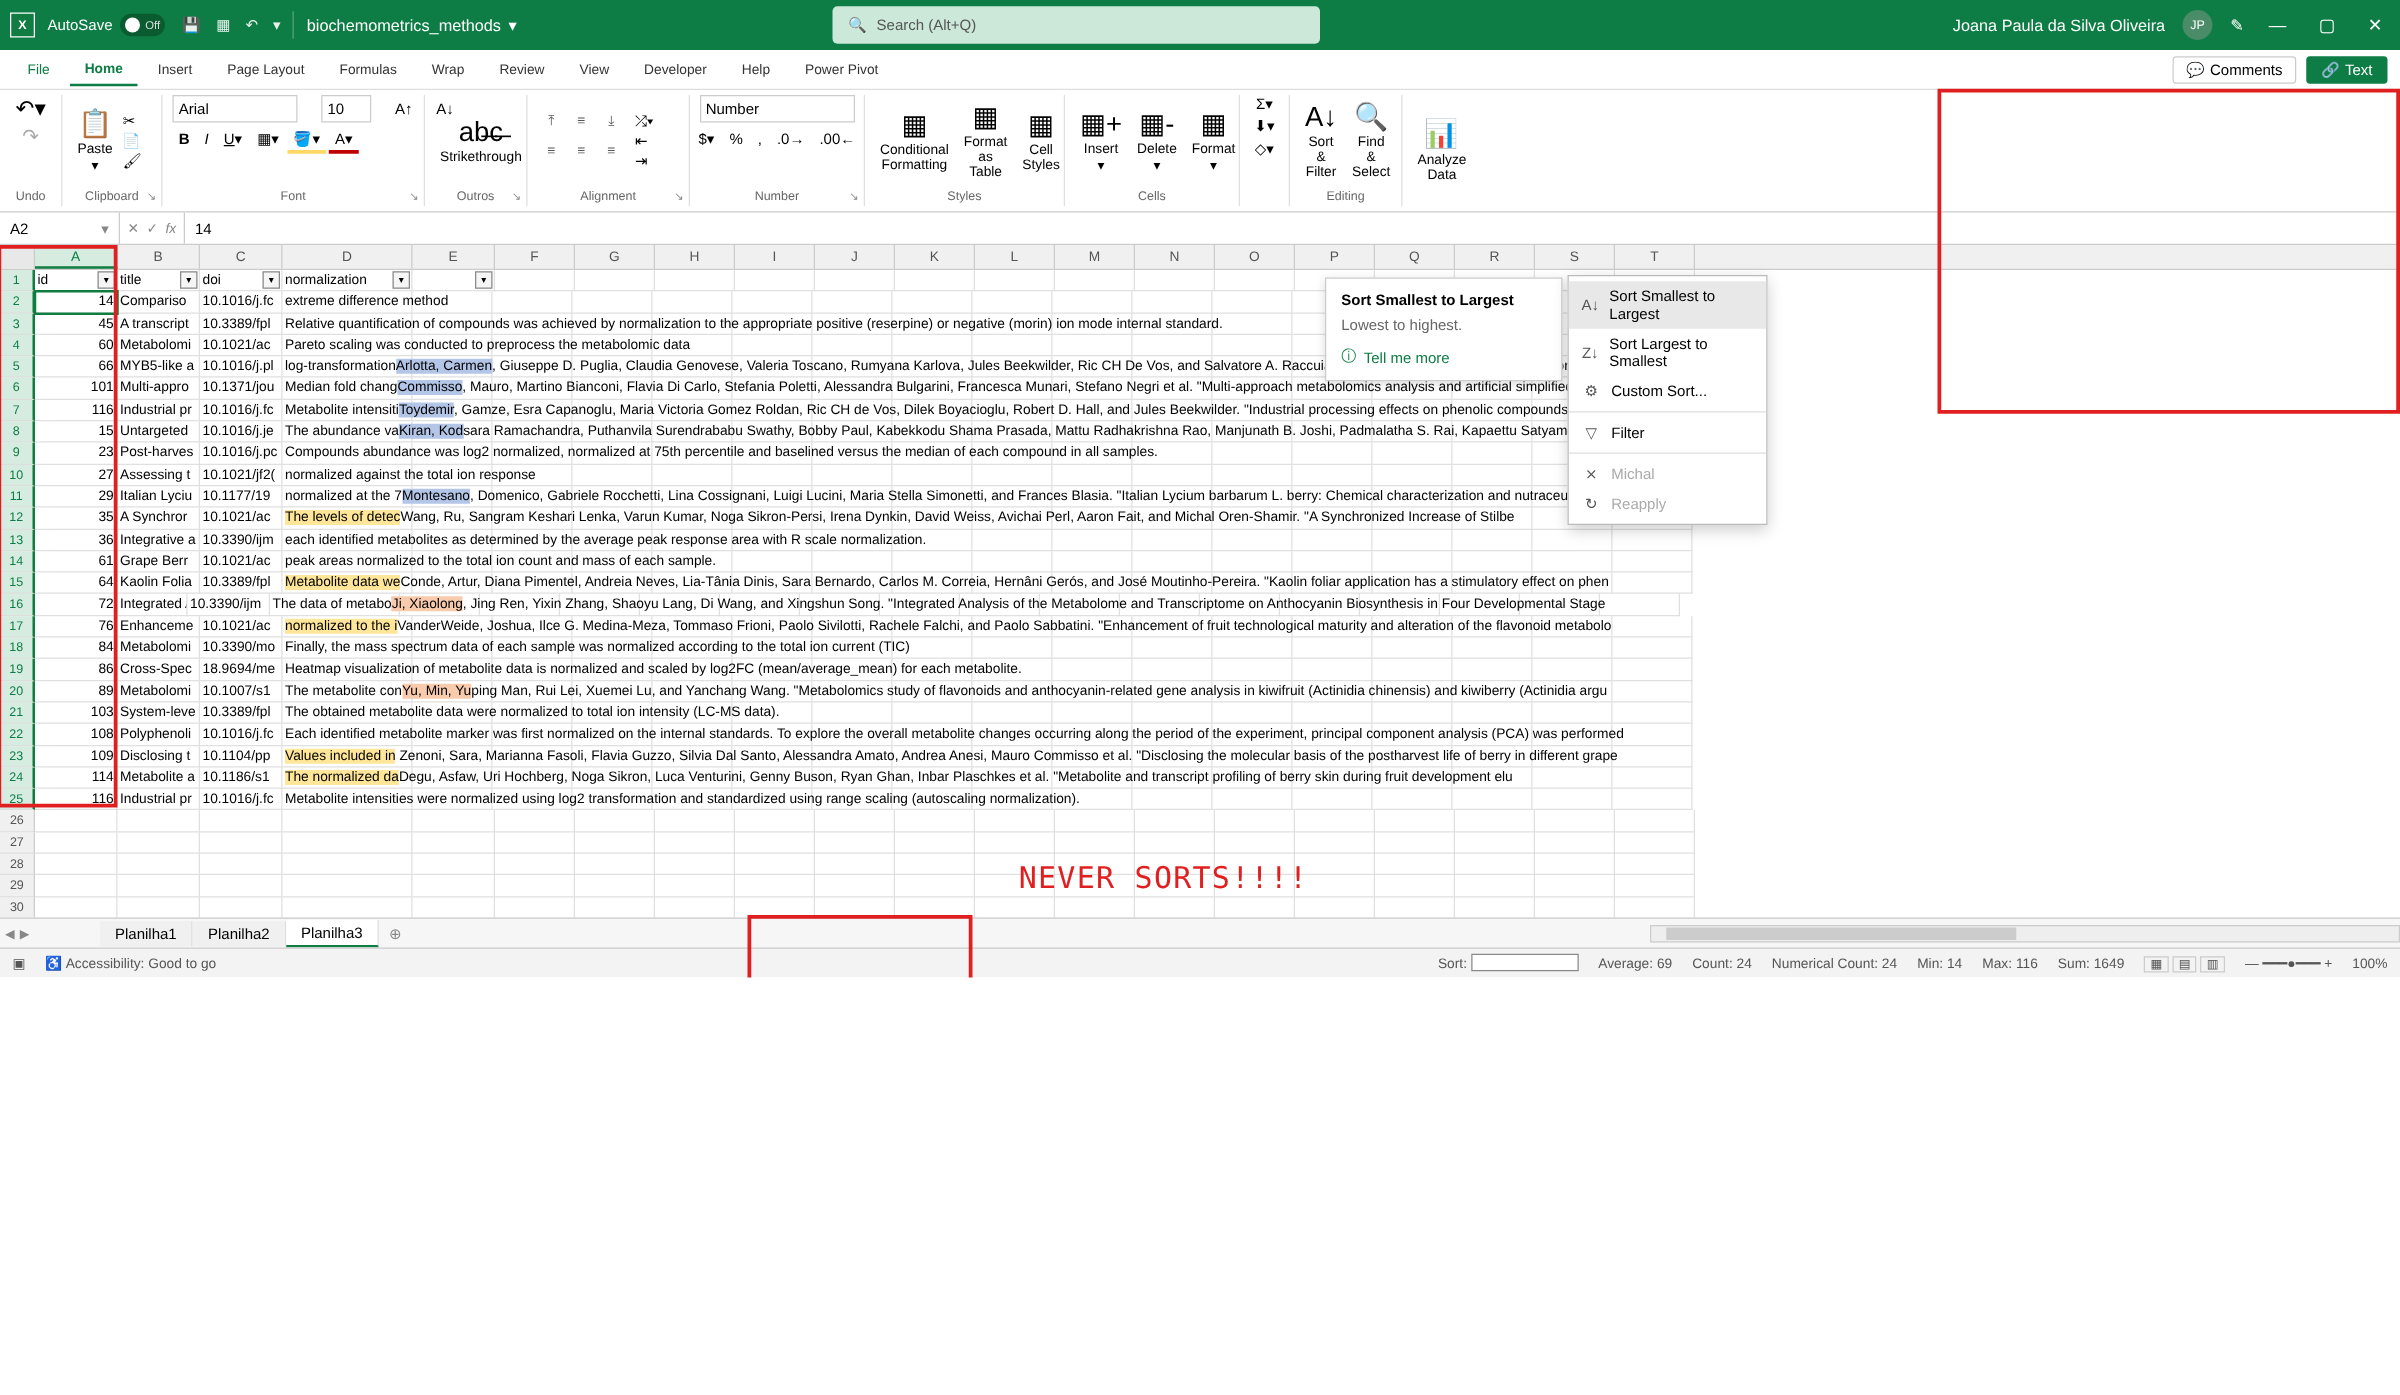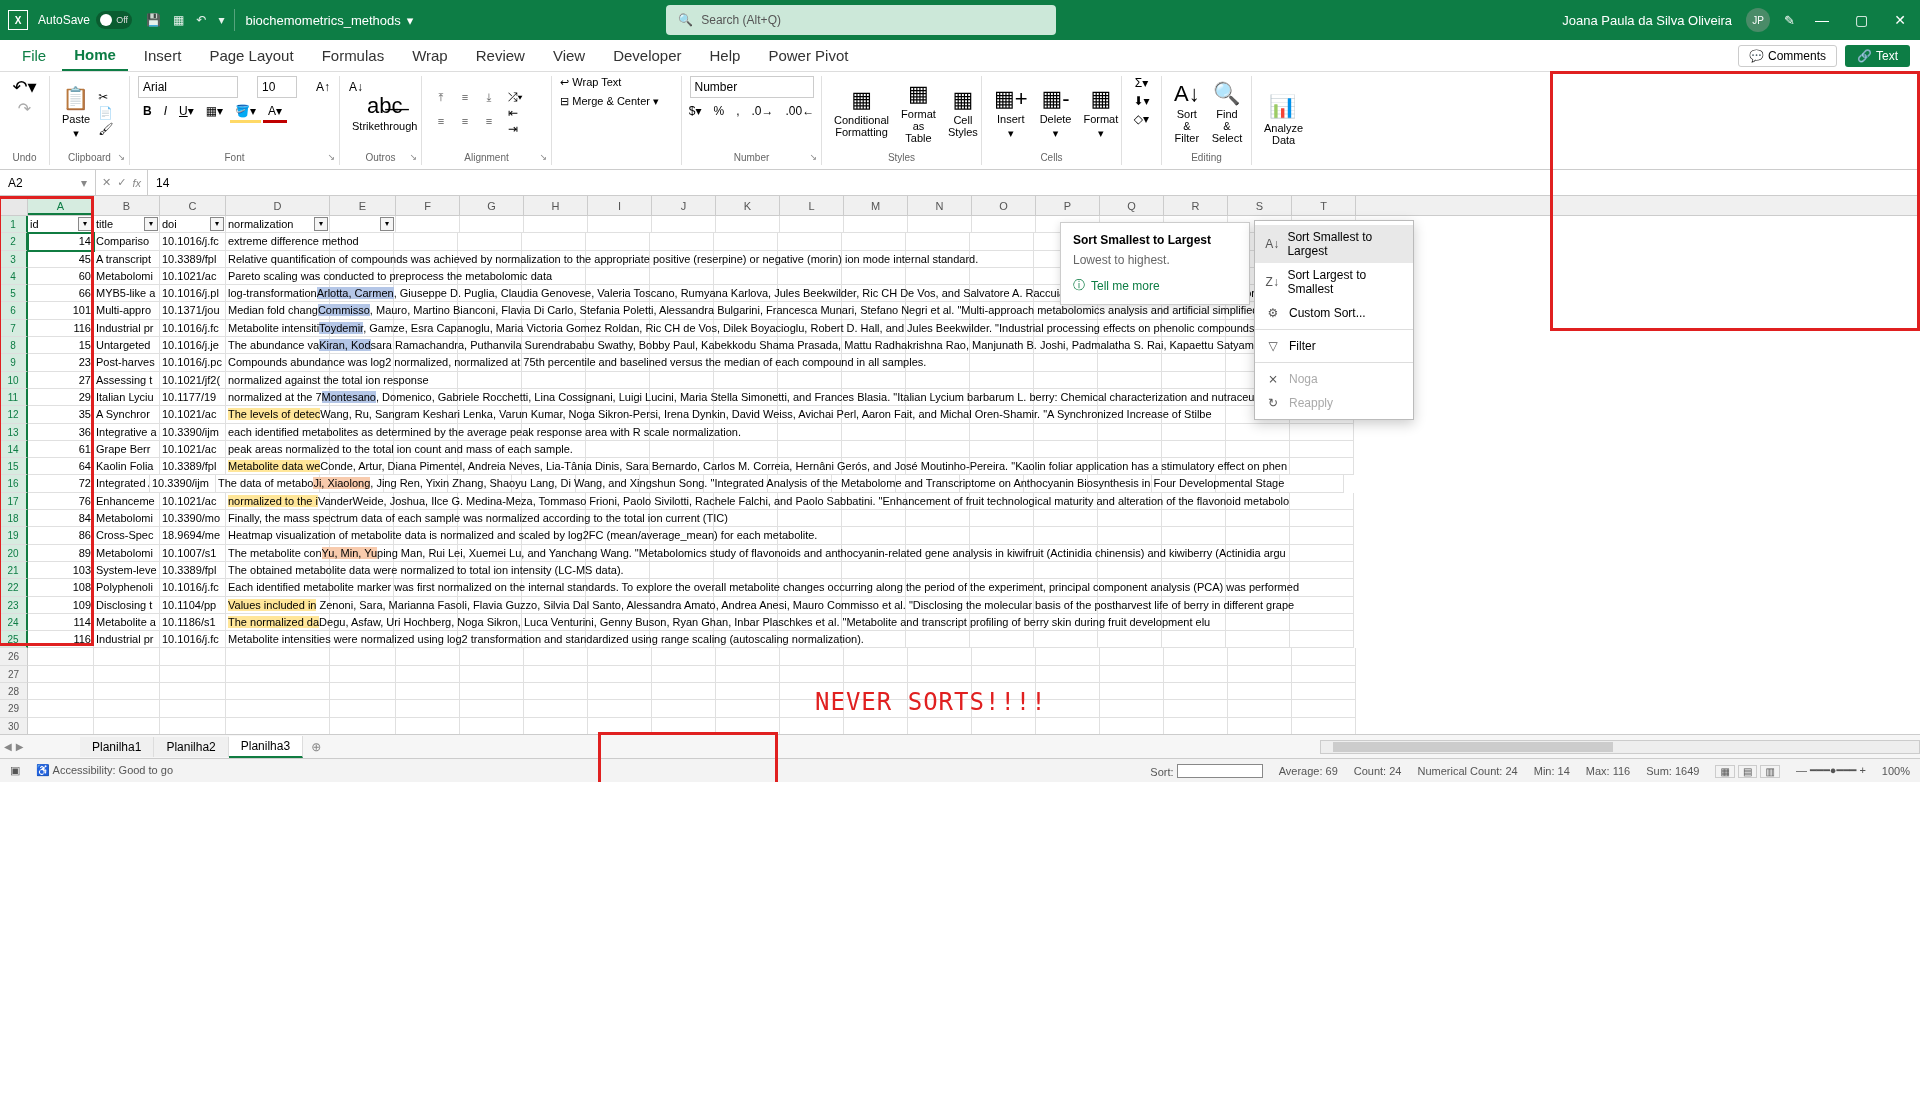--- a/index.html
+++ b/index.html
@@ -14,21 +14,21 @@
 .titlebar .qat { display: flex; gap: 12px; margin-left: 14px; }
 .titlebar .qat span { opacity: 0.9; }
 .titlebar .divider { width: 1px; height: 22px; background: rgba(255,255,255,0.3); margin: 0 10px; }
 .titlebar .filename { font-size: 13px; display: flex; align-items: center; gap: 6px; }
 .titlebar .search { flex: 0 0 390px; margin: 0 auto; background: #cce8d9; border-radius: 4px; height: 30px; display: flex; align-items: center; padding: 0 12px; color: #555; gap: 8px; }
 .titlebar .right { margin-left: auto; display: flex; align-items: center; gap: 14px; font-size: 13px; }
 .titlebar .avatar { width: 24px; height: 24px; border-radius: 50%; background: #4a8b68; display: flex; align-items: center; justify-content: center; font-size: 10px; }
 .titlebar .winbtn { font-size: 14px; padding: 0 6px; }
 
 .menubar { height: 32px; display: flex; align-items: center; padding: 0 10px; gap: 4px; border-bottom: 1px solid #ddd; }
-.menubar .tab { padding: 6px 12px; font-size: 15px; color: #333; cursor: pointer; }
+.menubar .tab { padding: 6px 12px; font-size: 11px; color: #333; cursor: pointer; }
 .menubar .tab.file { color: #0d7d45; font-weight: 500; }
 .menubar .tab.active { color: #0d7d45; font-weight: 600; border-bottom: 2px solid #0d7d45; }
 .menubar .right-btns { margin-left: auto; display: flex; gap: 8px; align-items: center; }
 .menubar .comments { border: 1px solid #ccc; padding: 3px 10px; border-radius: 3px; font-size: 12px; display: flex; align-items: center; gap: 4px; }
 .menubar .share { background: #0d7d45; color: #fff; padding: 4px 12px; border-radius: 3px; font-size: 12px; display: flex; align-items: center; gap: 4px; }
 
 .ribbon { height: 98px; border-bottom: 1px solid #ccc; display: flex; padding: 4px 0; position: relative; }
 .ribbon-group { border-right: 1px solid #e0e0e0; padding: 0 8px; display: flex; flex-direction: column; position: relative; }
 .ribbon-group .content { flex: 1; display: flex; align-items: center; gap: 4px; }
 .ribbon-group .label { font-size: 10px; color: #666; text-align: center; padding: 2px 0; }
@@ -224,26 +224,20 @@
       </div>
       <div class="smallrow" style="margin-left:4px">
         <span>⤮▾</span>
         <span>⇤</span>
         <span>⇥</span>
       </div>
     </div>
     <div class="label">Alignment</div>
     <span class="launcher">↘</span>
   </div>
-  <div class="ribbon-group" style="width:130px">
-    <div class="content" style="flex-direction:column;align-items:flex-start;gap:6px;font-size:11px">
-      <div>↩ <span>Wrap Text</span></div>
-      <div>⊟ <span>Merge &amp; Center</span> ▾</div>
-    </div>
-  </div>
   <div class="ribbon-group" style="width:140px">
     <div class="content" style="flex-direction:column;gap:4px">
       <input class="fontname" style="width: 124px;" value="Number">
       <div class="fmt-btns">
         <span>$▾</span>
         <span>%</span>
         <span>,</span>
         <span>.0→</span>
         <span>.00←</span>
       </div>
@@ -339,21 +333,21 @@
         <span>Custom Sort...</span>
       </div>
     <hr>
     <div class="item">
         <span class="ic">▽</span>
         <span>Filter</span>
       </div>
     <hr>
     <div class="item disabled">
         <span class="ic">⨯</span>
-        <span>Noga</span>
+        <span>Michal</span>
       </div>
     <div class="item disabled">
         <span class="ic">↻</span>
         <span>Reapply</span>
       </div>
   </div>
 </div>
 
 <div class="formula-bar">
   <div class="namebox">

